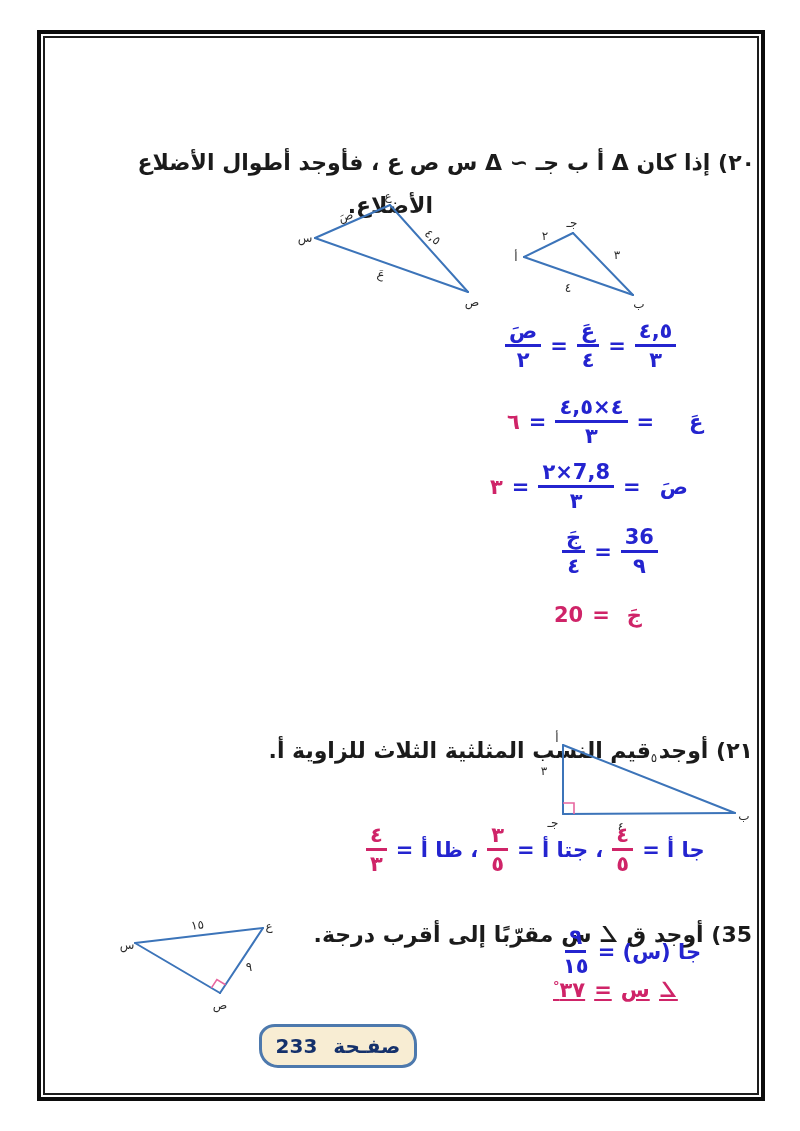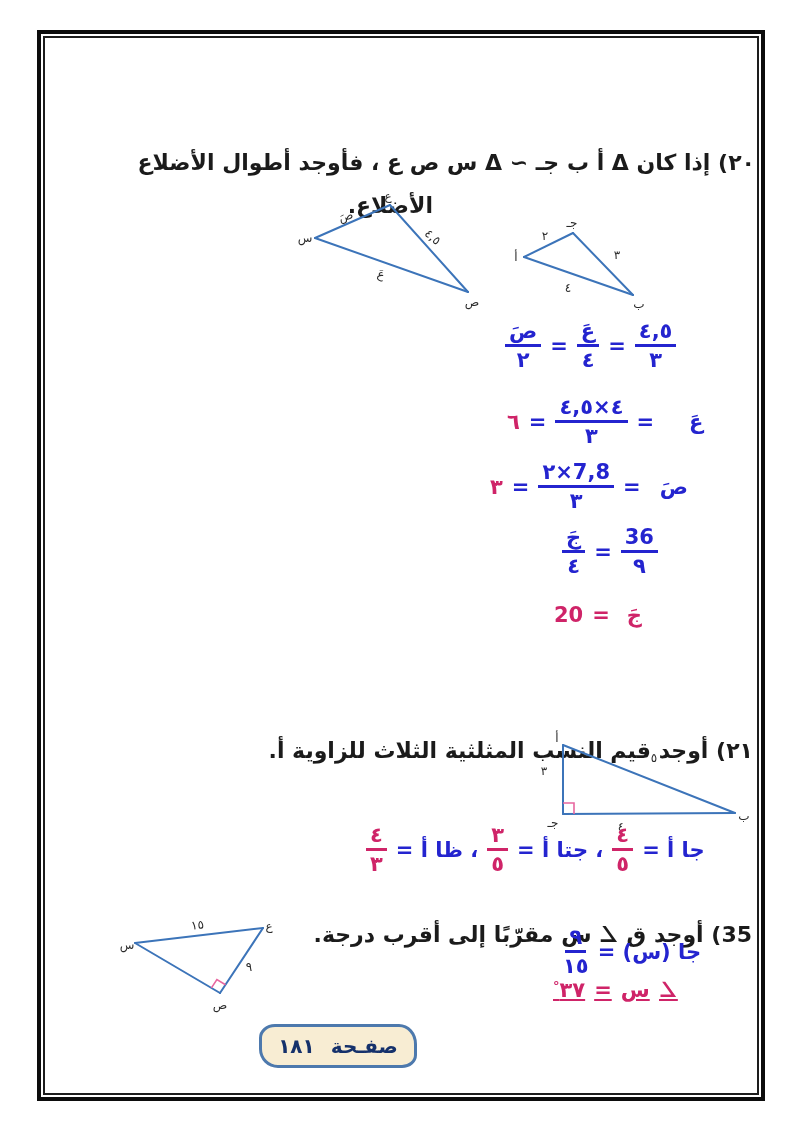--- a/index.html
+++ b/index.html
@@ -180,16 +180,16 @@
 
   <div class="eq crimson" style="left:553px;top:978px;text-decoration:underline;">
     <span class="tok" dir="ltr"><sup class="deg">°</sup><span>٣٧</span></span>
     <span class="tok">=</span>
     <span class="tok">س</span>
     <span class="angle-flip">∠</span>
   </div>
 
   <div class="footer-box">
     <span>صفـحة</span>
-    <span>١٨١</span>
+    <span>233</span>
   </div>
 
 </div>
 
 </body></html>

